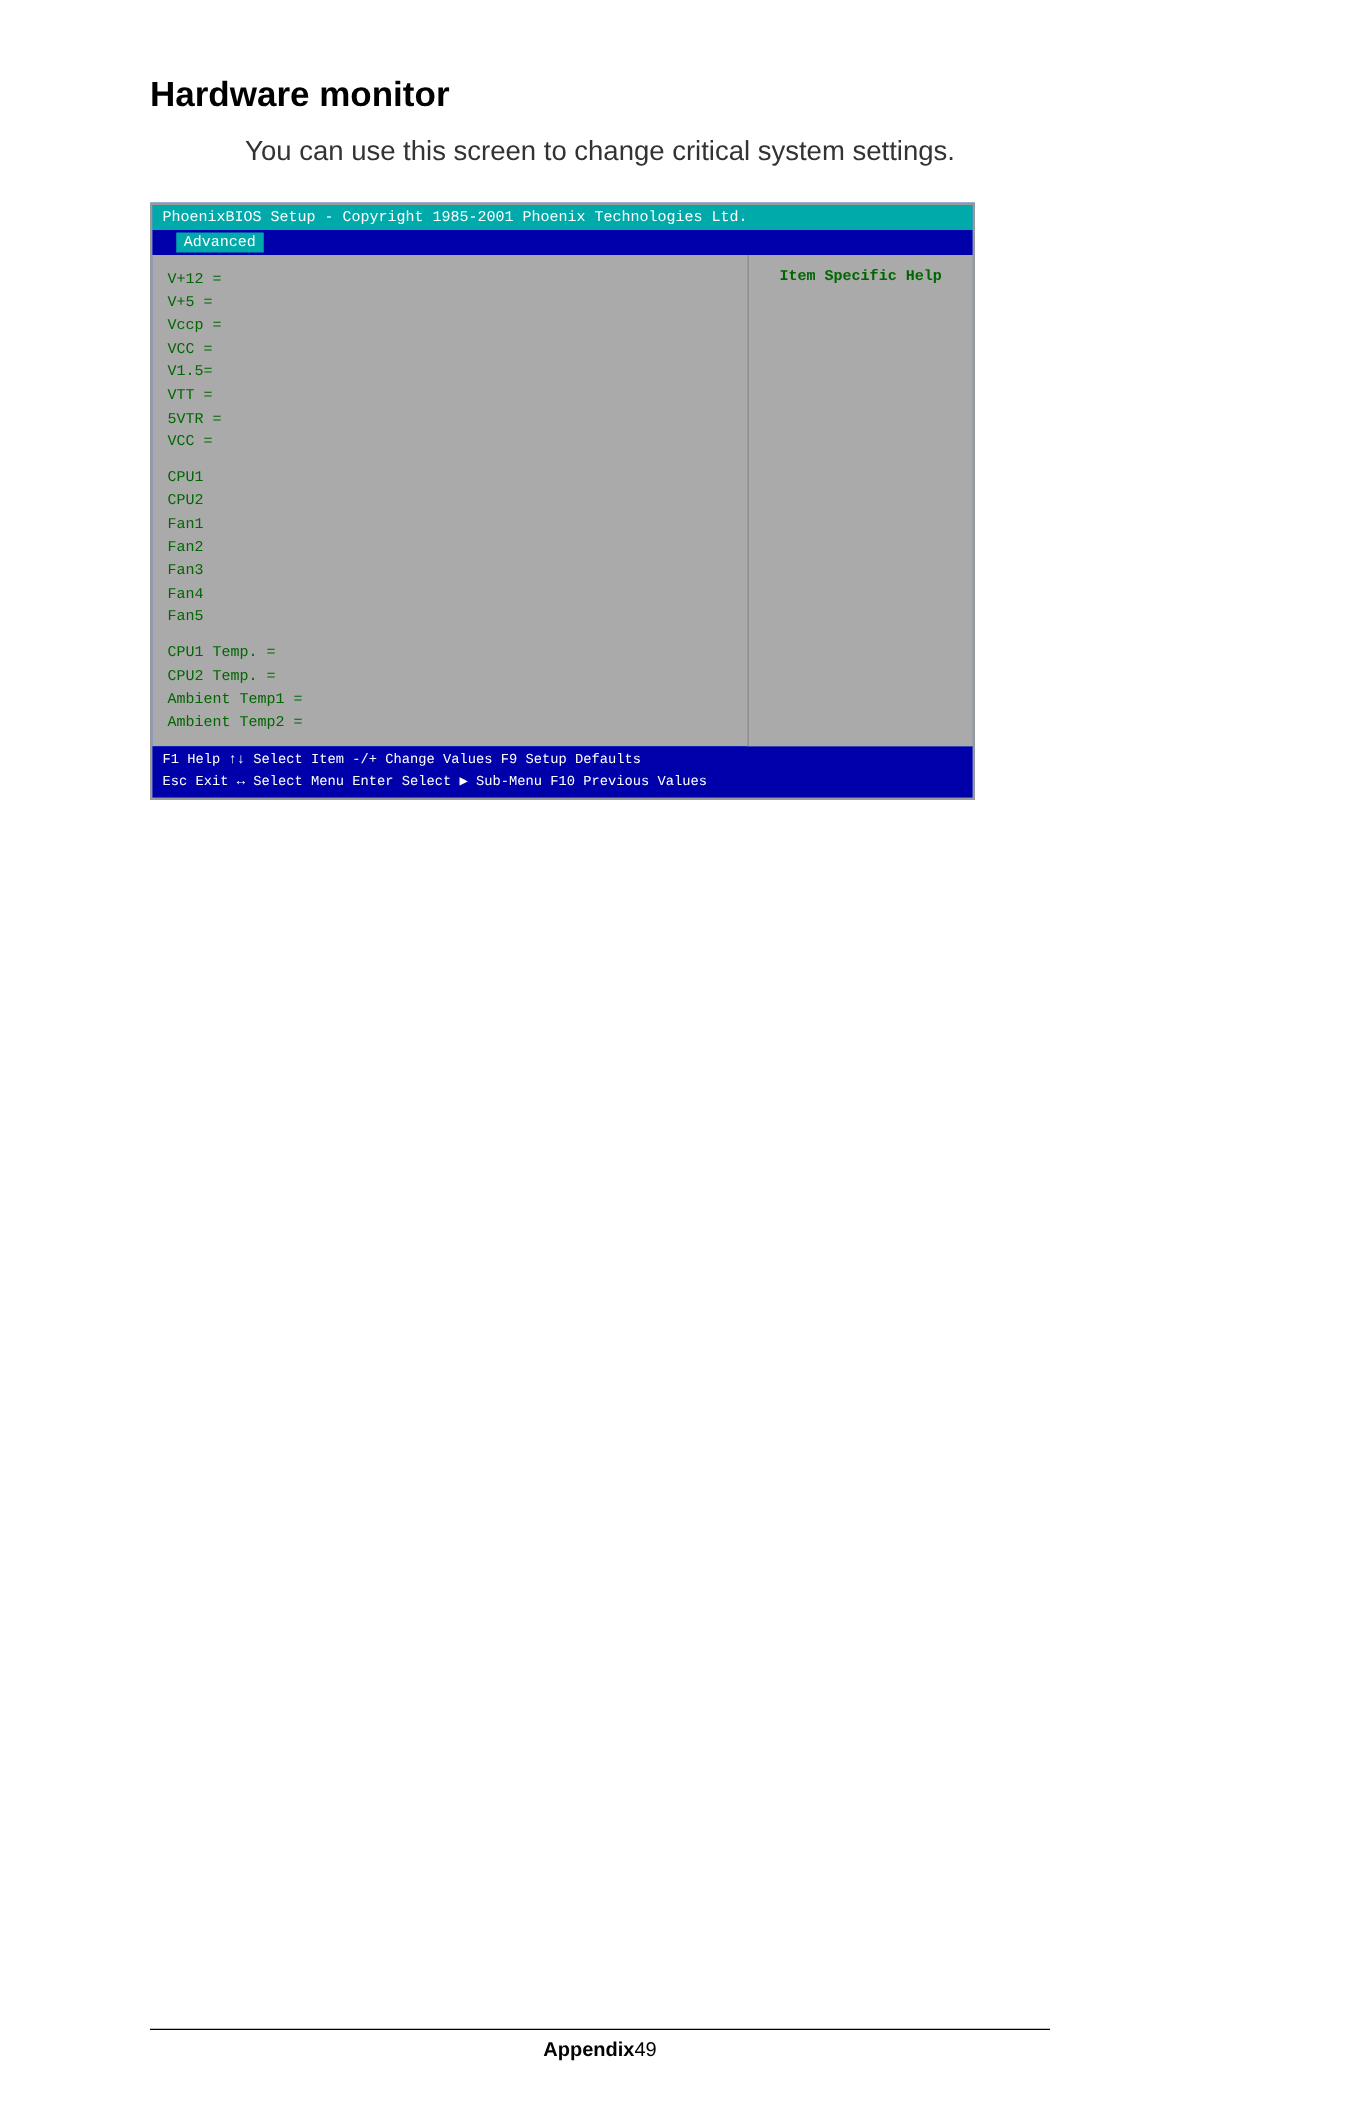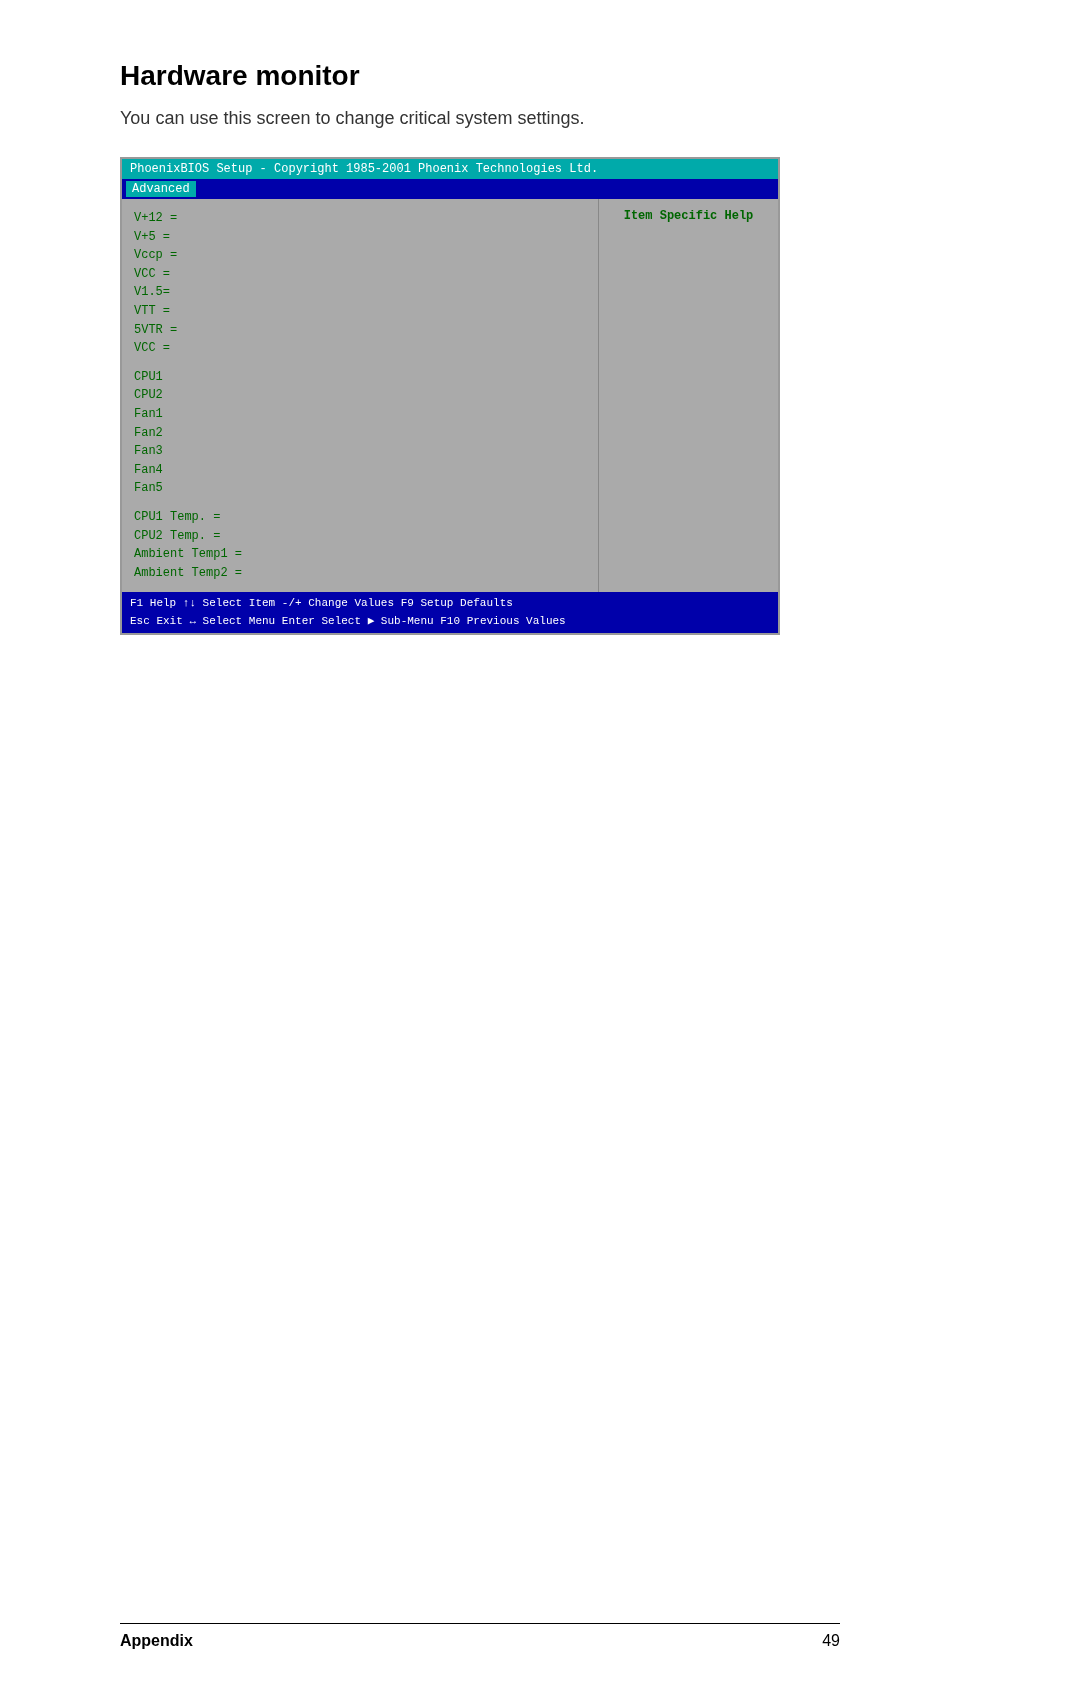--- a/index.html
+++ b/index.html
@@ -24,23 +24,24 @@
     }
 
     .page-title {
       font-size: 28px;
       font-weight: bold;
       color: #000000;
       margin-bottom: 16px;
     }
 
     .page-subtitle {
-      font-size: 18px;
+      font-size: 22px;
       color: #333333;
       margin-bottom: 28px;
+      text-align: center;
     }
 
     .bios-screen {
       width: 660px;
       border: 2px solid #999999;
       background-color: #3b82f6;
       font-family: 'Courier New', Courier, monospace;
       font-size: 13px;
     }
 
@@ -48,21 +49,21 @@
       background-color: #00aaaa;
       color: #ffffff;
       padding: 3px 8px;
       font-size: 12px;
       white-space: nowrap;
     }
 
     .bios-menu-bar {
       background-color: #0000aa;
       color: #ffffff;
-      padding: 3px 4px;
+      padding: 3px 19px;
       font-size: 12px;
     }
 
     .bios-menu-bar .active-menu {
       background-color: #00aaaa;
       color: #ffffff;
       padding: 1px 6px;
     }
 
     .bios-main-area {
@@ -113,21 +114,21 @@
       font-family: 'Courier New', Courier, monospace;
       line-height: 1.6;
     }
 
     .page-footer {
       position: absolute;
       bottom: 40px;
       left: 120px;
       right: 120px;
       display: flex;
-      justify-content: space-between;
+      justify-content: center;
       align-items: center;
       border-top: 1px solid #000000;
       padding-top: 8px;
     }
 
     .footer-left {
       font-weight: bold;
       font-size: 16px;
     }
 

